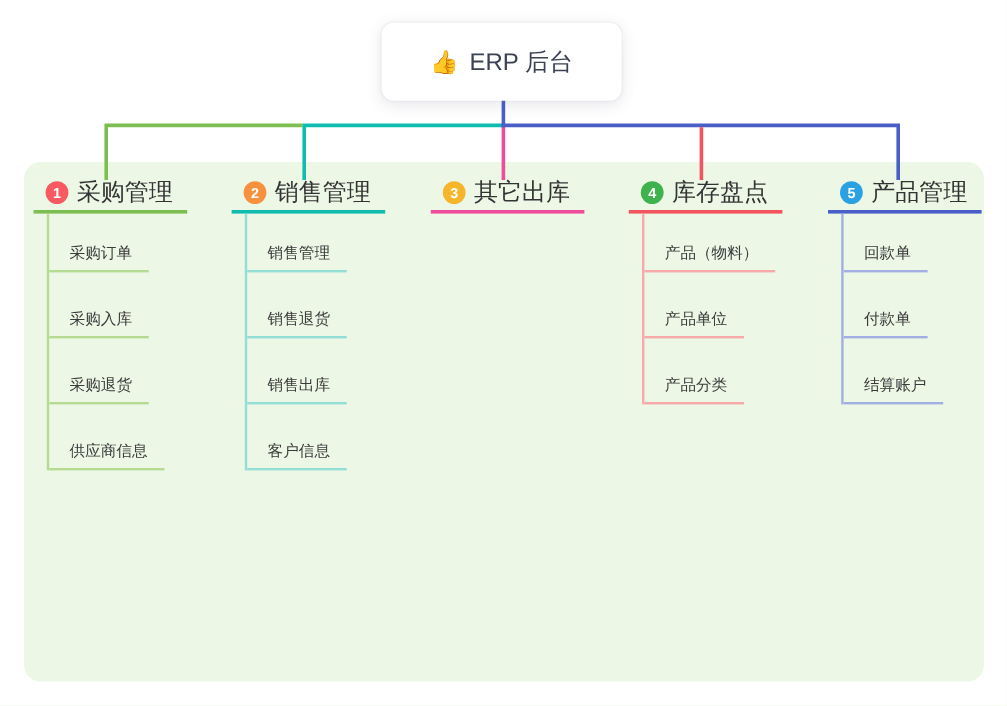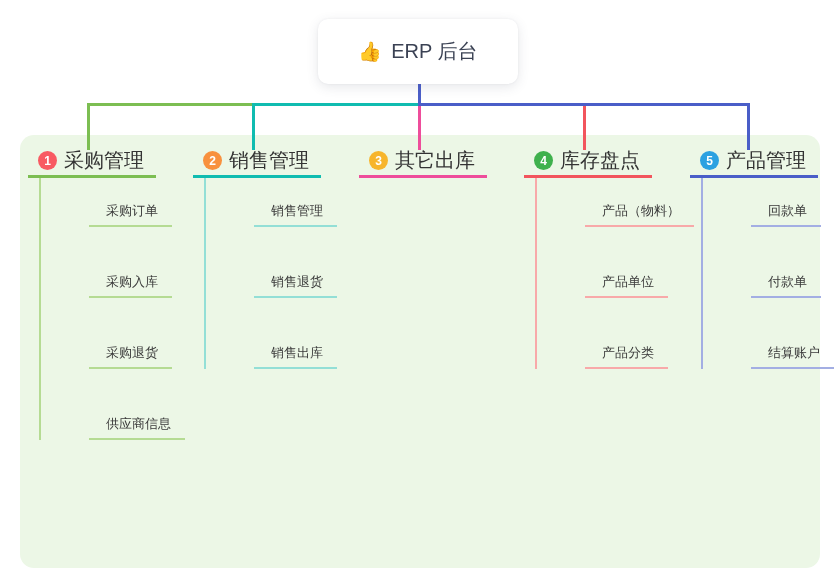--- a/index.html
+++ b/index.html
@@ -48,24 +48,23 @@
     color:#ffffff; font-size:12px; font-weight:bold;
     display:flex; align-items:center; justify-content:center;
     line-height:1;
   }
   .branch-title {
     font-size:20px; color:#333333; white-space:nowrap;
   }
   .children {
     margin-left:11px;
     border-left:2px solid var(--light);
-    padding-left:48px;
   }
   .child {
-    height:71px; box-sizing:border-box;
+    height:55px; box-sizing:border-box;
     width:fit-content;
     display:flex; align-items:flex-end;
     padding:0 14px 5px 17px;
     border-bottom:2px solid var(--light);
     font-size:13px; color:#3a3a3a; white-space:nowrap;
   }
   .child:first-child { height:49px; }
 </style>
 </head>
 <body>
@@ -101,20 +100,21 @@
 
 <div class="branch" style="left: 193px; --main: #10bcb0; --light: #93dfd6; --badge: #f8913e;">
   <div class="branch-header">
     <span class="badge">2</span>
     <span class="branch-title">销售管理</span>
   </div>
   <div class="children">
     <div class="child">销售管理</div>
     <div class="child">销售退货</div>
     <div class="child">销售出库</div>
+    <div class="child">客户信息</div>
   </div>
 </div>
 
 <div class="branch" style="left: 359px; --main: #ee4d9b; --light: #f6a6cc; --badge: #f7b52c;">
   <div class="branch-header">
     <span class="badge">3</span>
     <span class="branch-title">其它出库</span>
   </div>
 </div>
 

